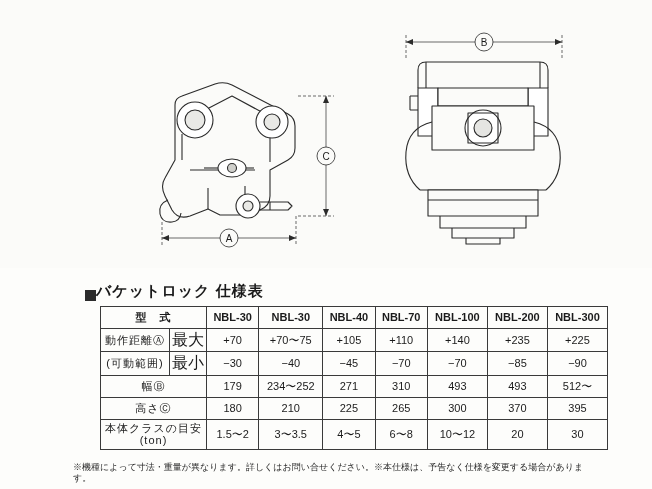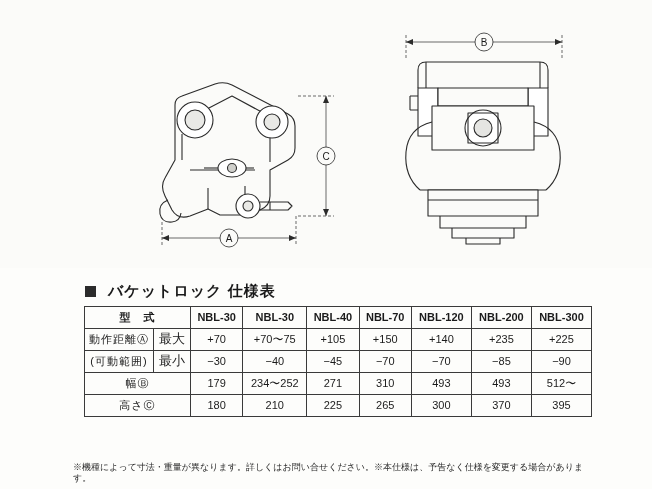--- a/index.html
+++ b/index.html
@@ -44,40 +44,40 @@
     height: 250px;
   }
   svg { display: block; }
 
   
   .section-head {
     position: absolute;
     left: 85px;
     top: 282px;
     display: flex;
-    align-items: center;
-    gap: 12px;
+    align-items: flex-end;
+    gap: 0;
   }
   .sq-bullet {
     width: 11px;
     height: 11px;
     background: #2b2b2b;
     display: inline-block;
   }
   .section-title {
     font-size: 15px;
     font-weight: bold;
     letter-spacing: 1px;
     color: #1a1a1a;
   }
 
   
   .table-wrap {
     position: absolute;
-    left: 56px;
+    left: 72px;
     top: 306px;
     width: 440px;
     padding-left: 28px;
   }
   table.spec {
     border-collapse: collapse;
     width: 508px;
     font-size: 11px;
     color: #1b1b1b;
   }
@@ -93,21 +93,21 @@
     font-weight: bold;
     font-size: 11px;
   }
   .rowhead {
     font-weight: bold;
     font-size: 11px;
     letter-spacing: 1px;
     width: 66px;
   }
   .rowhead-sub {
-    font-size: 13px;
+    font-size: 16px;
     width: 34px;
     font-weight: normal;
   }
   .notes {
     position: absolute;
     left: 73px;
     top: 462px;
     width: 520px;
     font-size: 9px;
     color: #2a2a2a;
@@ -230,31 +230,31 @@
 
   <div class="table-wrap">
     <table class="spec">
       <tbody id="spec-body">
           <tr>
             <th colspan="2" class="rowhead">型　式</th>
             <th>NBL-30</th>
             <th>NBL-30</th>
             <th>NBL-40</th>
             <th>NBL-70</th>
-            <th>NBL-120</th>
+            <th>NBL-100</th>
             <th>NBL-200</th>
             <th>NBL-300</th>
           </tr>
           <tr>
             <td class="rowhead">動作距離Ⓐ</td>
             <td class="rowhead-sub">最大</td>
             <td>+70</td>
             <td>+70〜75</td>
             <td>+105</td>
-            <td>+150</td>
+            <td>+110</td>
             <td>+140</td>
             <td>+235</td>
             <td>+225</td>
           </tr>
           <tr>
             <td class="rowhead">(可動範囲)</td>
             <td class="rowhead-sub">最小</td>
             <td>−30</td>
             <td>−40</td>
             <td>−45</td>
@@ -276,19 +276,29 @@
           <tr>
             <td class="rowhead" colspan="2">高さⒸ</td>
             <td>180</td>
             <td>210</td>
             <td>225</td>
             <td>265</td>
             <td>300</td>
             <td>370</td>
             <td>395</td>
           </tr>
+          <tr>
+            <td class="rowhead" colspan="2">本体クラスの目安(ton)</td>
+            <td>1.5〜2</td>
+            <td>3〜3.5</td>
+            <td>4〜5</td>
+            <td>6〜8</td>
+            <td>10〜12</td>
+            <td>20</td>
+            <td>30</td>
+          </tr>
         </tbody>
     </table>
   </div>
 
   <div class="notes">※機種によって寸法・重量が異なります。詳しくはお問い合せください。※本仕様は、予告なく仕様を変更する場合があります。</div>
 
 </div>
 
 </body></html>

